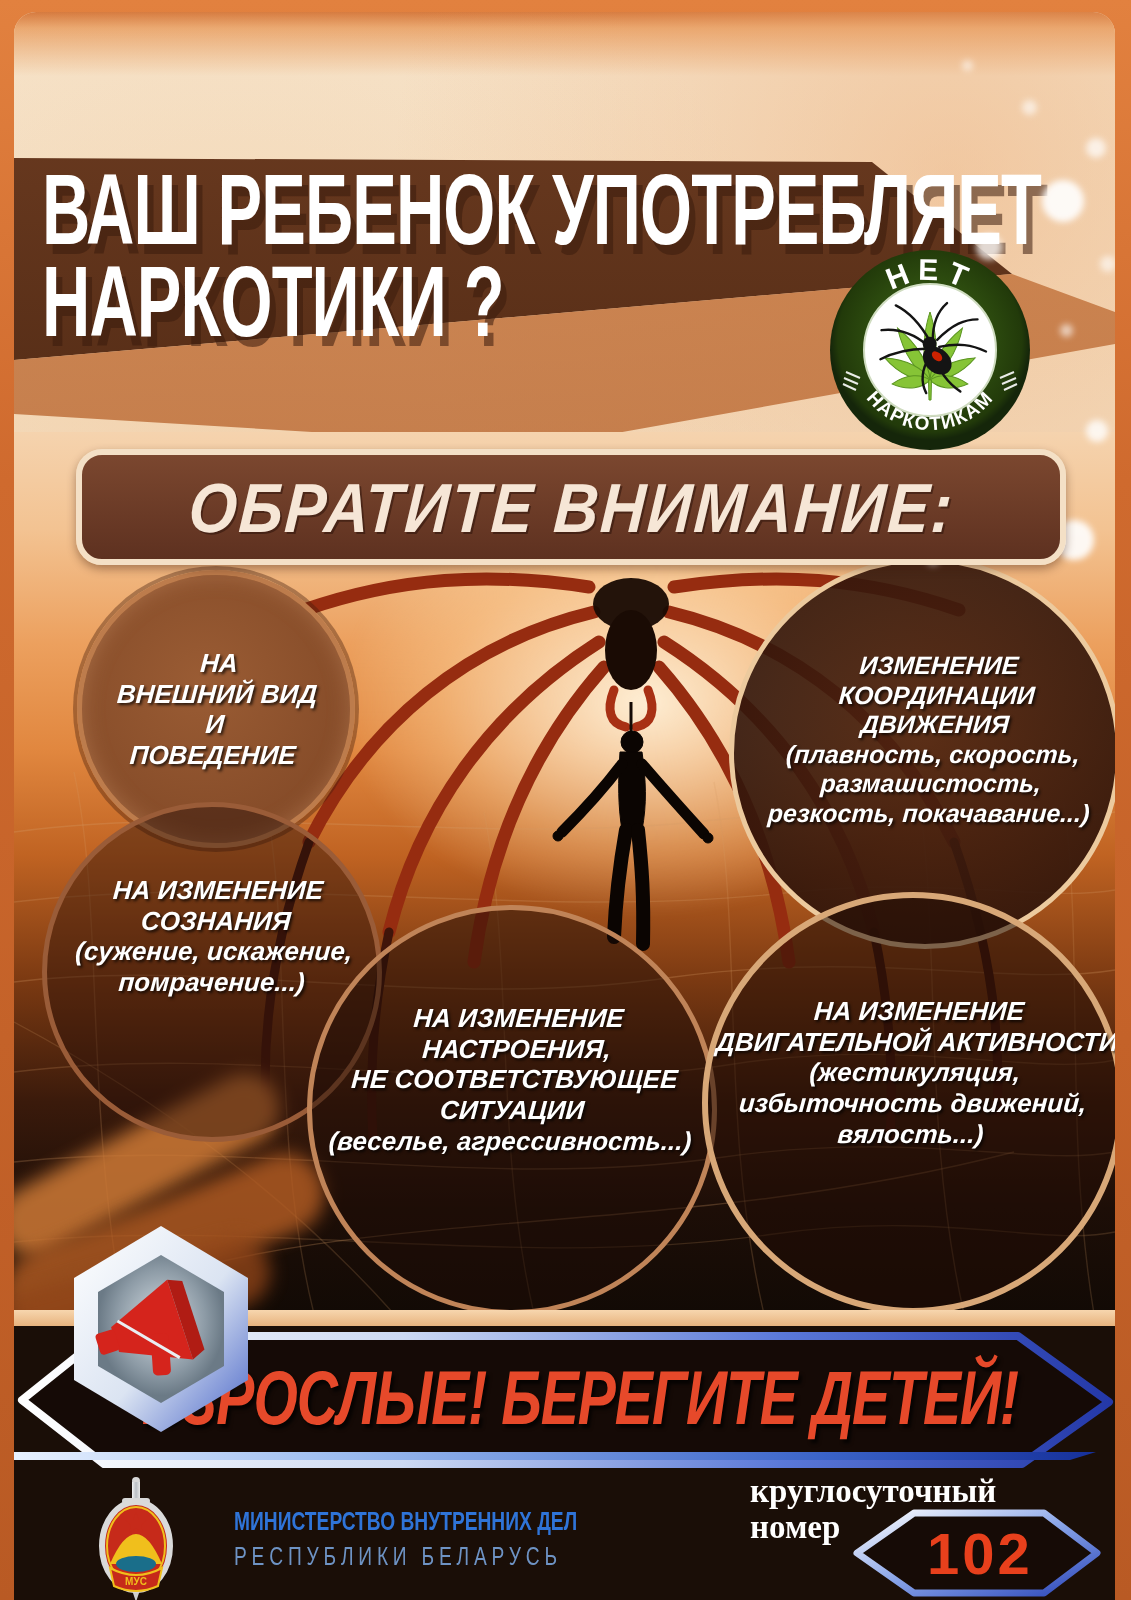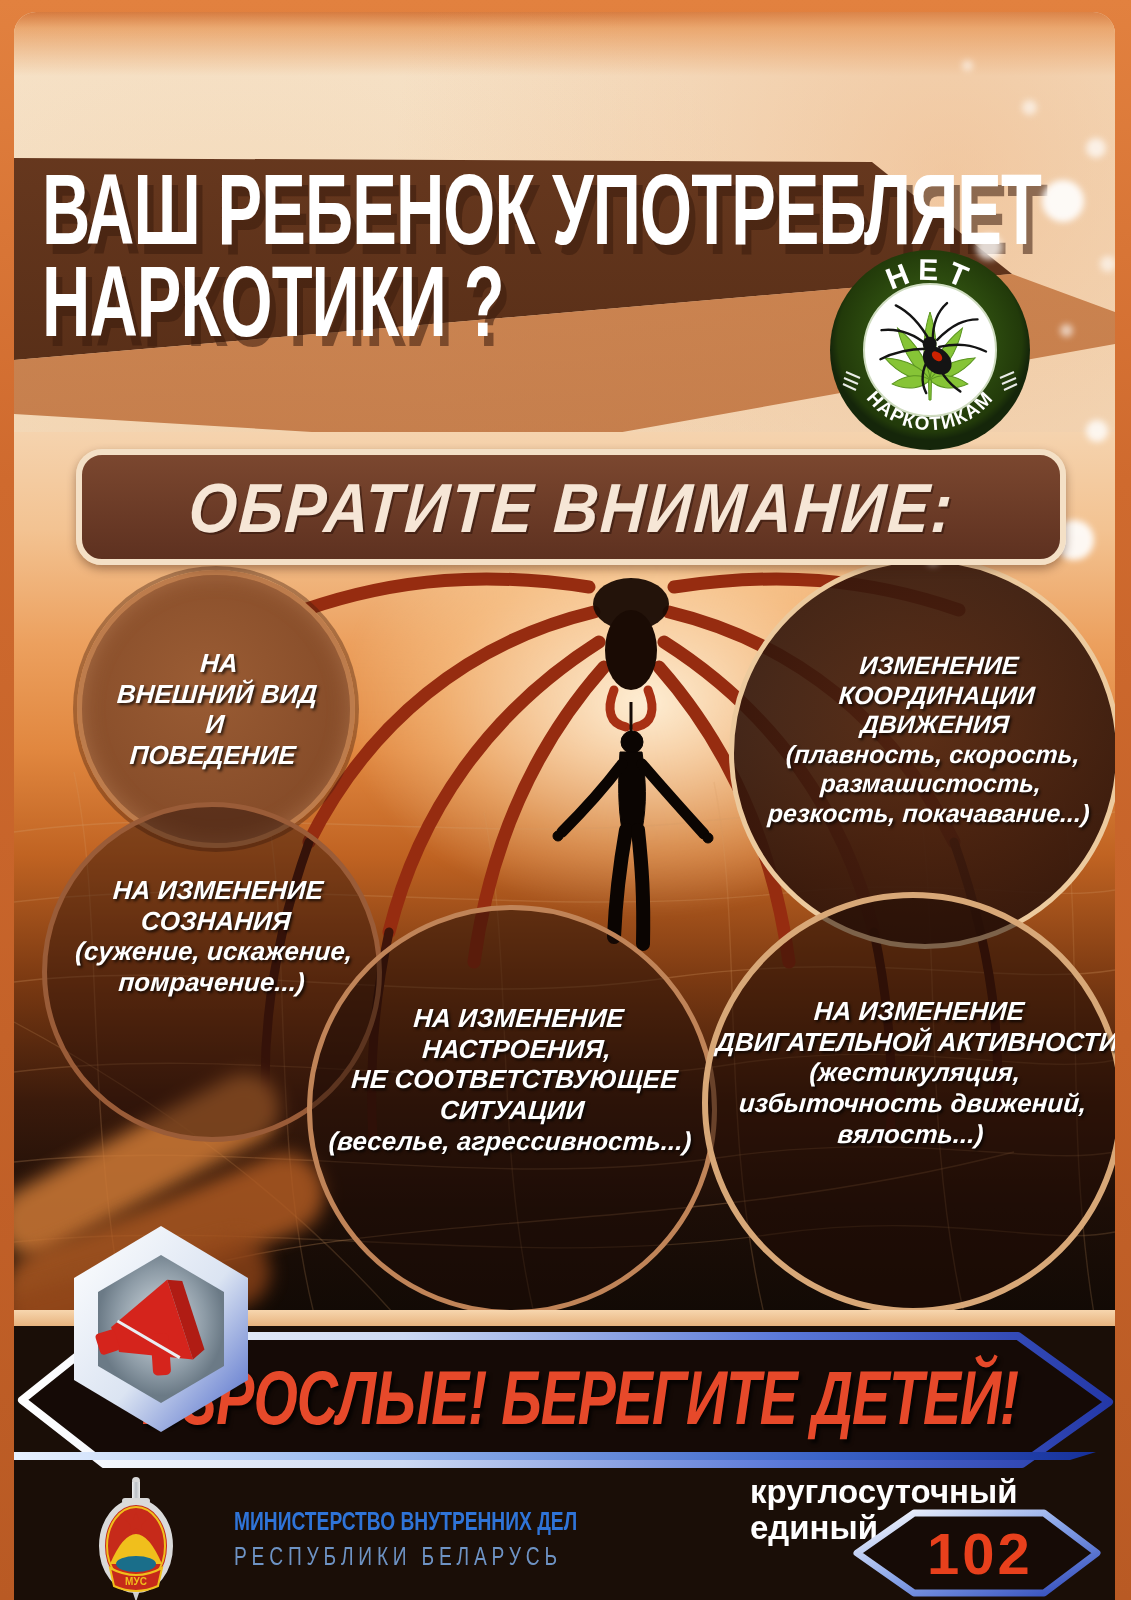--- a/index.html
+++ b/index.html
@@ -51,21 +51,21 @@
      color:#e6492a;font-size:60px;font-weight:bold;font-style:italic;white-space:nowrap;
      transform:scale(.95,1.28);letter-spacing:-1px;text-shadow:3px 3px 3px rgba(0,0,0,.7);}
   .blueline{left:0;top:1440px;width:1082px;height:8px;
      background:linear-gradient(90deg,#e8f1ff,#9dbdf0 30%,#3a63c8 75%,#16309a);
      clip-path:polygon(0 0,100% 0,calc(100% - 26px) 100%,0 100%);}
   .ministry{left:186px;top:1494px;width:340px;text-align:right;}
   .ministry .l1{color:#2f74d8;font-weight:bold;font-size:24px;white-space:nowrap;
      transform:scale(.8,1.1);transform-origin:center top;}
   .ministry .l2{color:#6e93c4;font-size:24px;letter-spacing:6px;white-space:nowrap;
      transform:scale(.8,1.05);transform-origin:center top;margin-top:8px;}
-  .hotline{left:736px;top:1462px;color:#fff;font-weight:bold;font-size:33px;line-height:1.08;}
+  .hotline{left:736px;top:1462px;color:#fff;font-weight:bold;font-size:33px;line-height:1.08;font-family:Liberation Serif, serif;}
   .bokeh{border-radius:50%;background:#fff;filter:blur(3px);}
   .webline{stroke:#d49a66;fill:none;}
 </style>
 </head>
 <body>
 
 <div class="poster">
   <div class="inner">
 
     <div class="abs mid">
@@ -330,21 +330,21 @@
       <text x="48" y="111" text-anchor="middle" font-size="10" font-weight="bold" fill="#f0bf1c" font-family="Liberation Sans,sans-serif">МУС</text>
     </svg>
 
     <div class="abs ministry">
       <div class="l1">МИНИСТЕРСТВО ВНУТРЕННИХ ДЕЛ</div>
       <div class="l2">РЕСПУБЛИКИ БЕЛАРУСЬ</div>
     </div>
 
     <div class="abs hotline">
       <div>круглосуточный</div>
-      <div>единый</div>
+      <div>номер</div>
     </div>
 
     <svg class="abs" style="left:838px;top:1494px;" width="250" height="94" viewBox="0 0 250 94">
       <defs>
         <linearGradient id="hexGrad102" x1="0" y1="0" x2="1" y2="1">
           <stop offset="0%" stop-color="#ffffff"></stop>
             <stop offset="50%" stop-color="#88a4e8"></stop>
             <stop offset="100%" stop-color="#2a44b8"></stop>
         </linearGradient>
       </defs>

